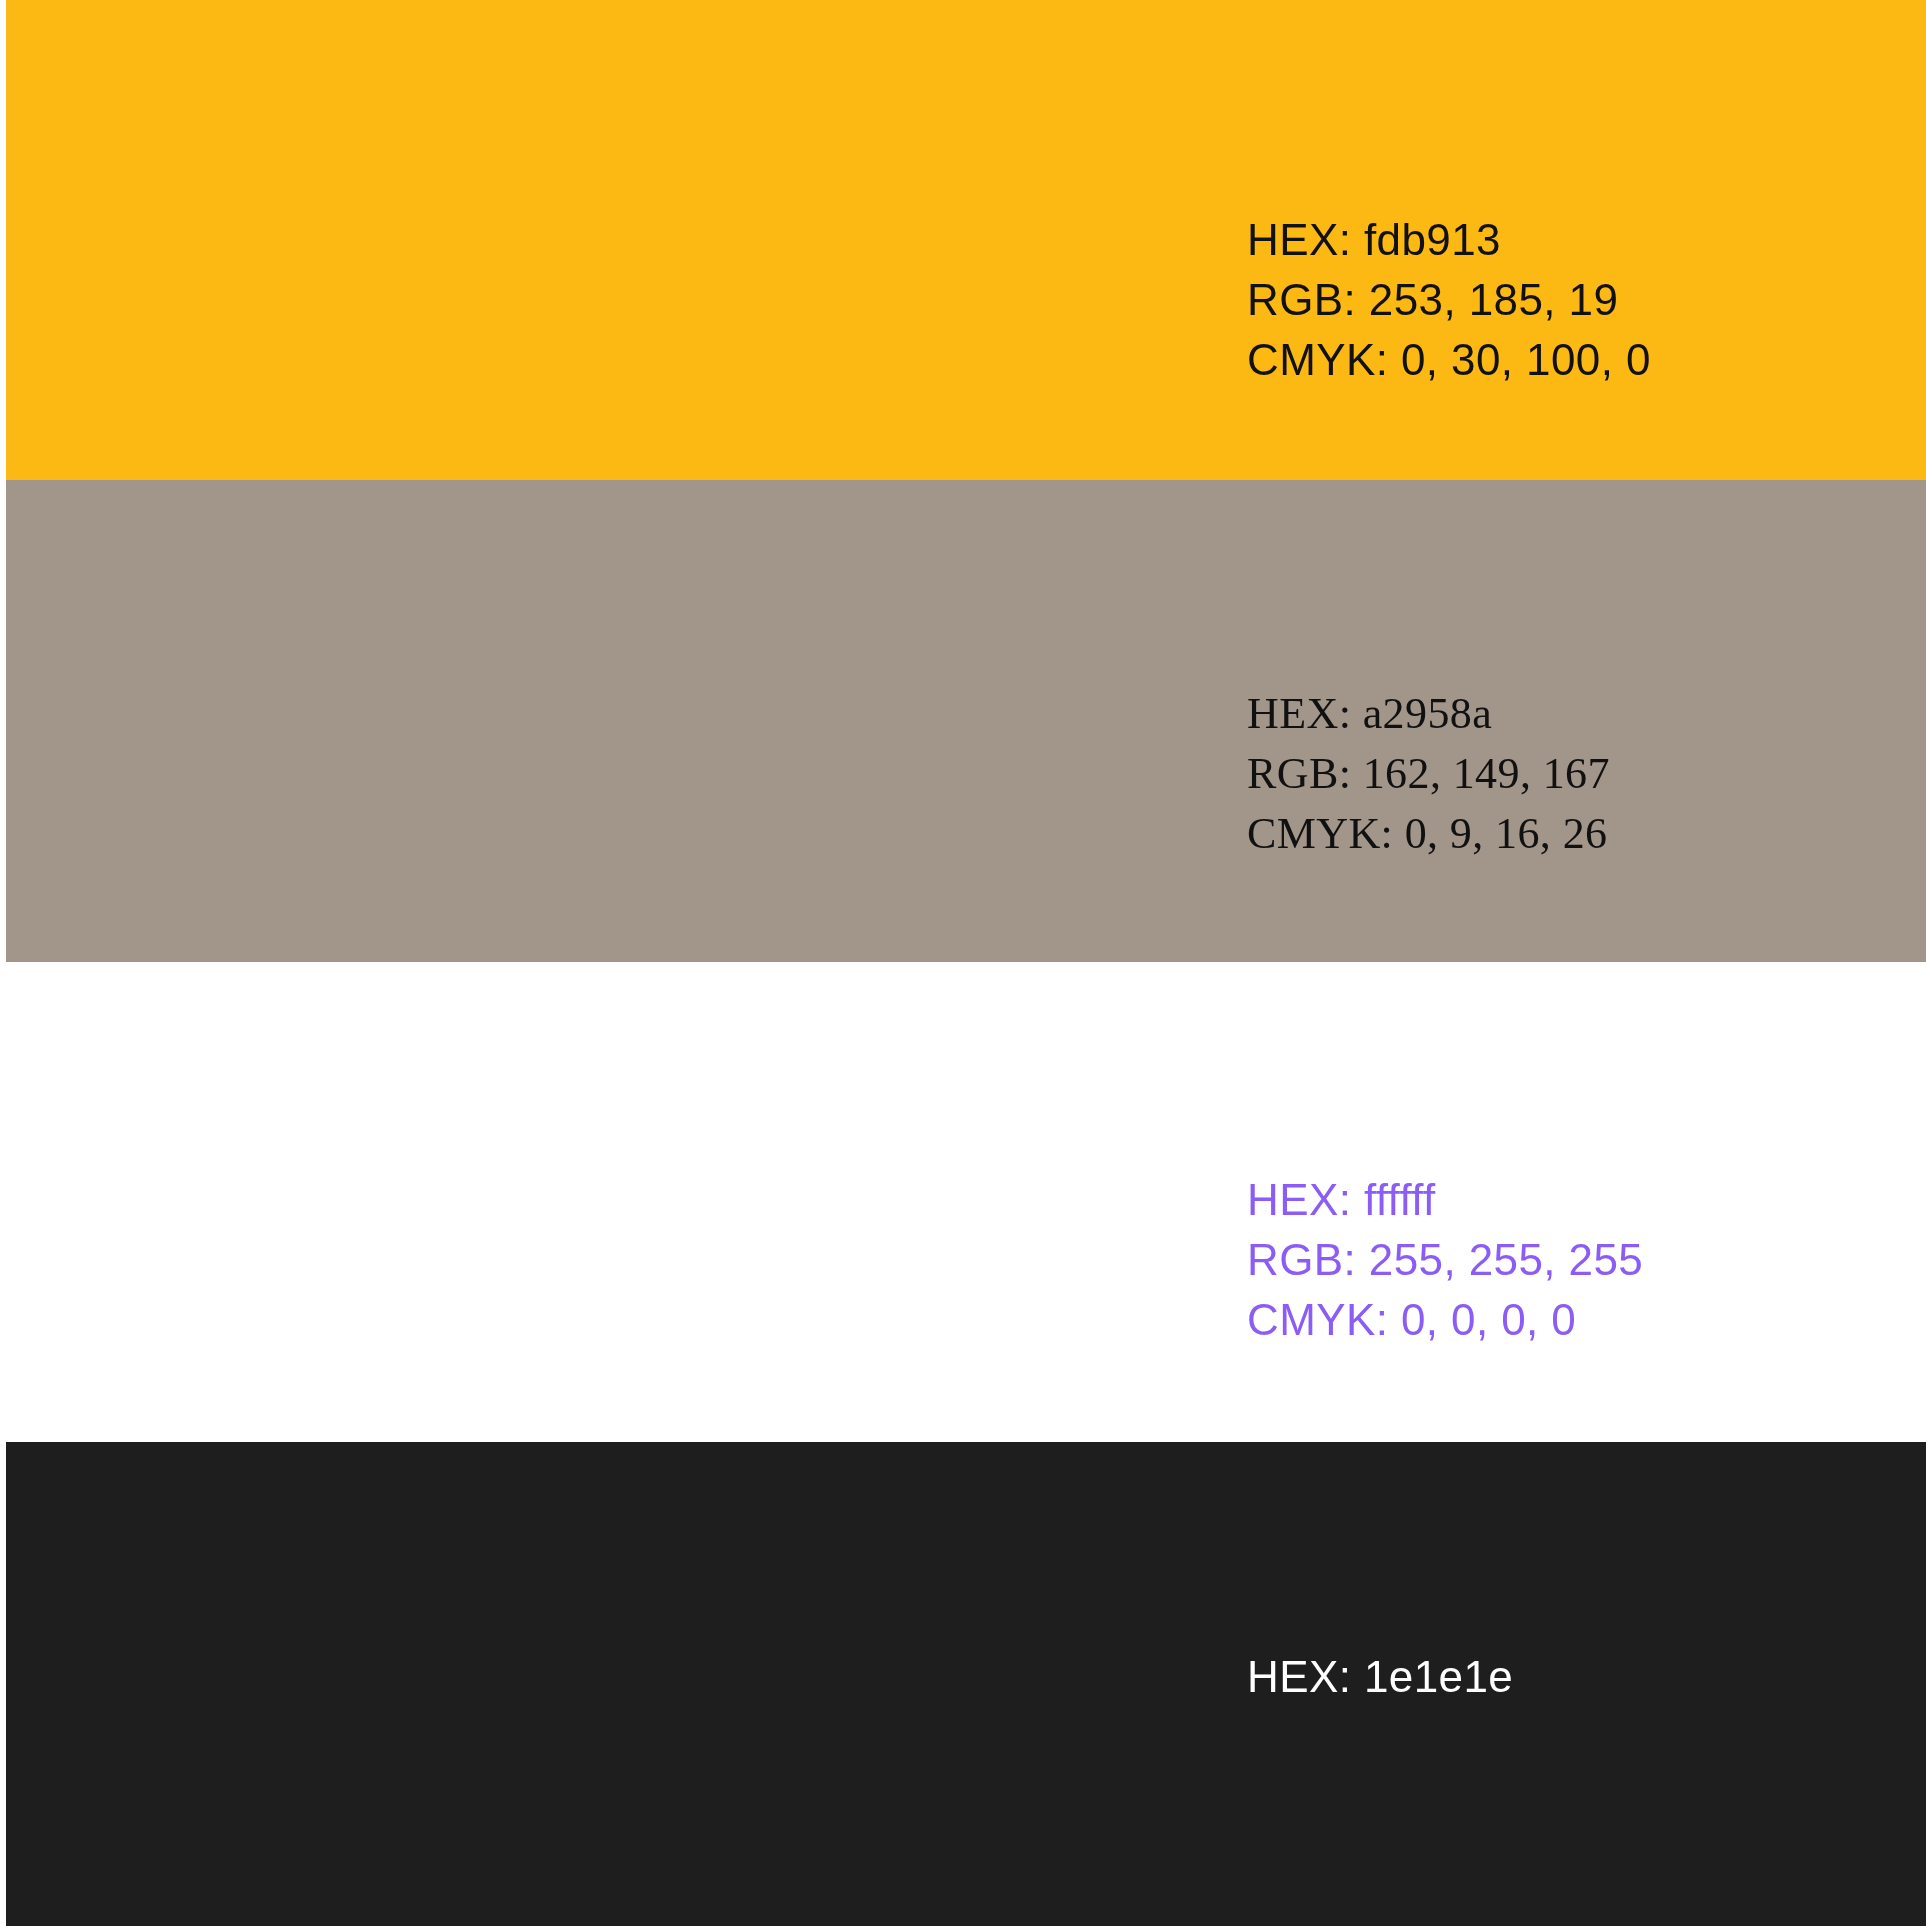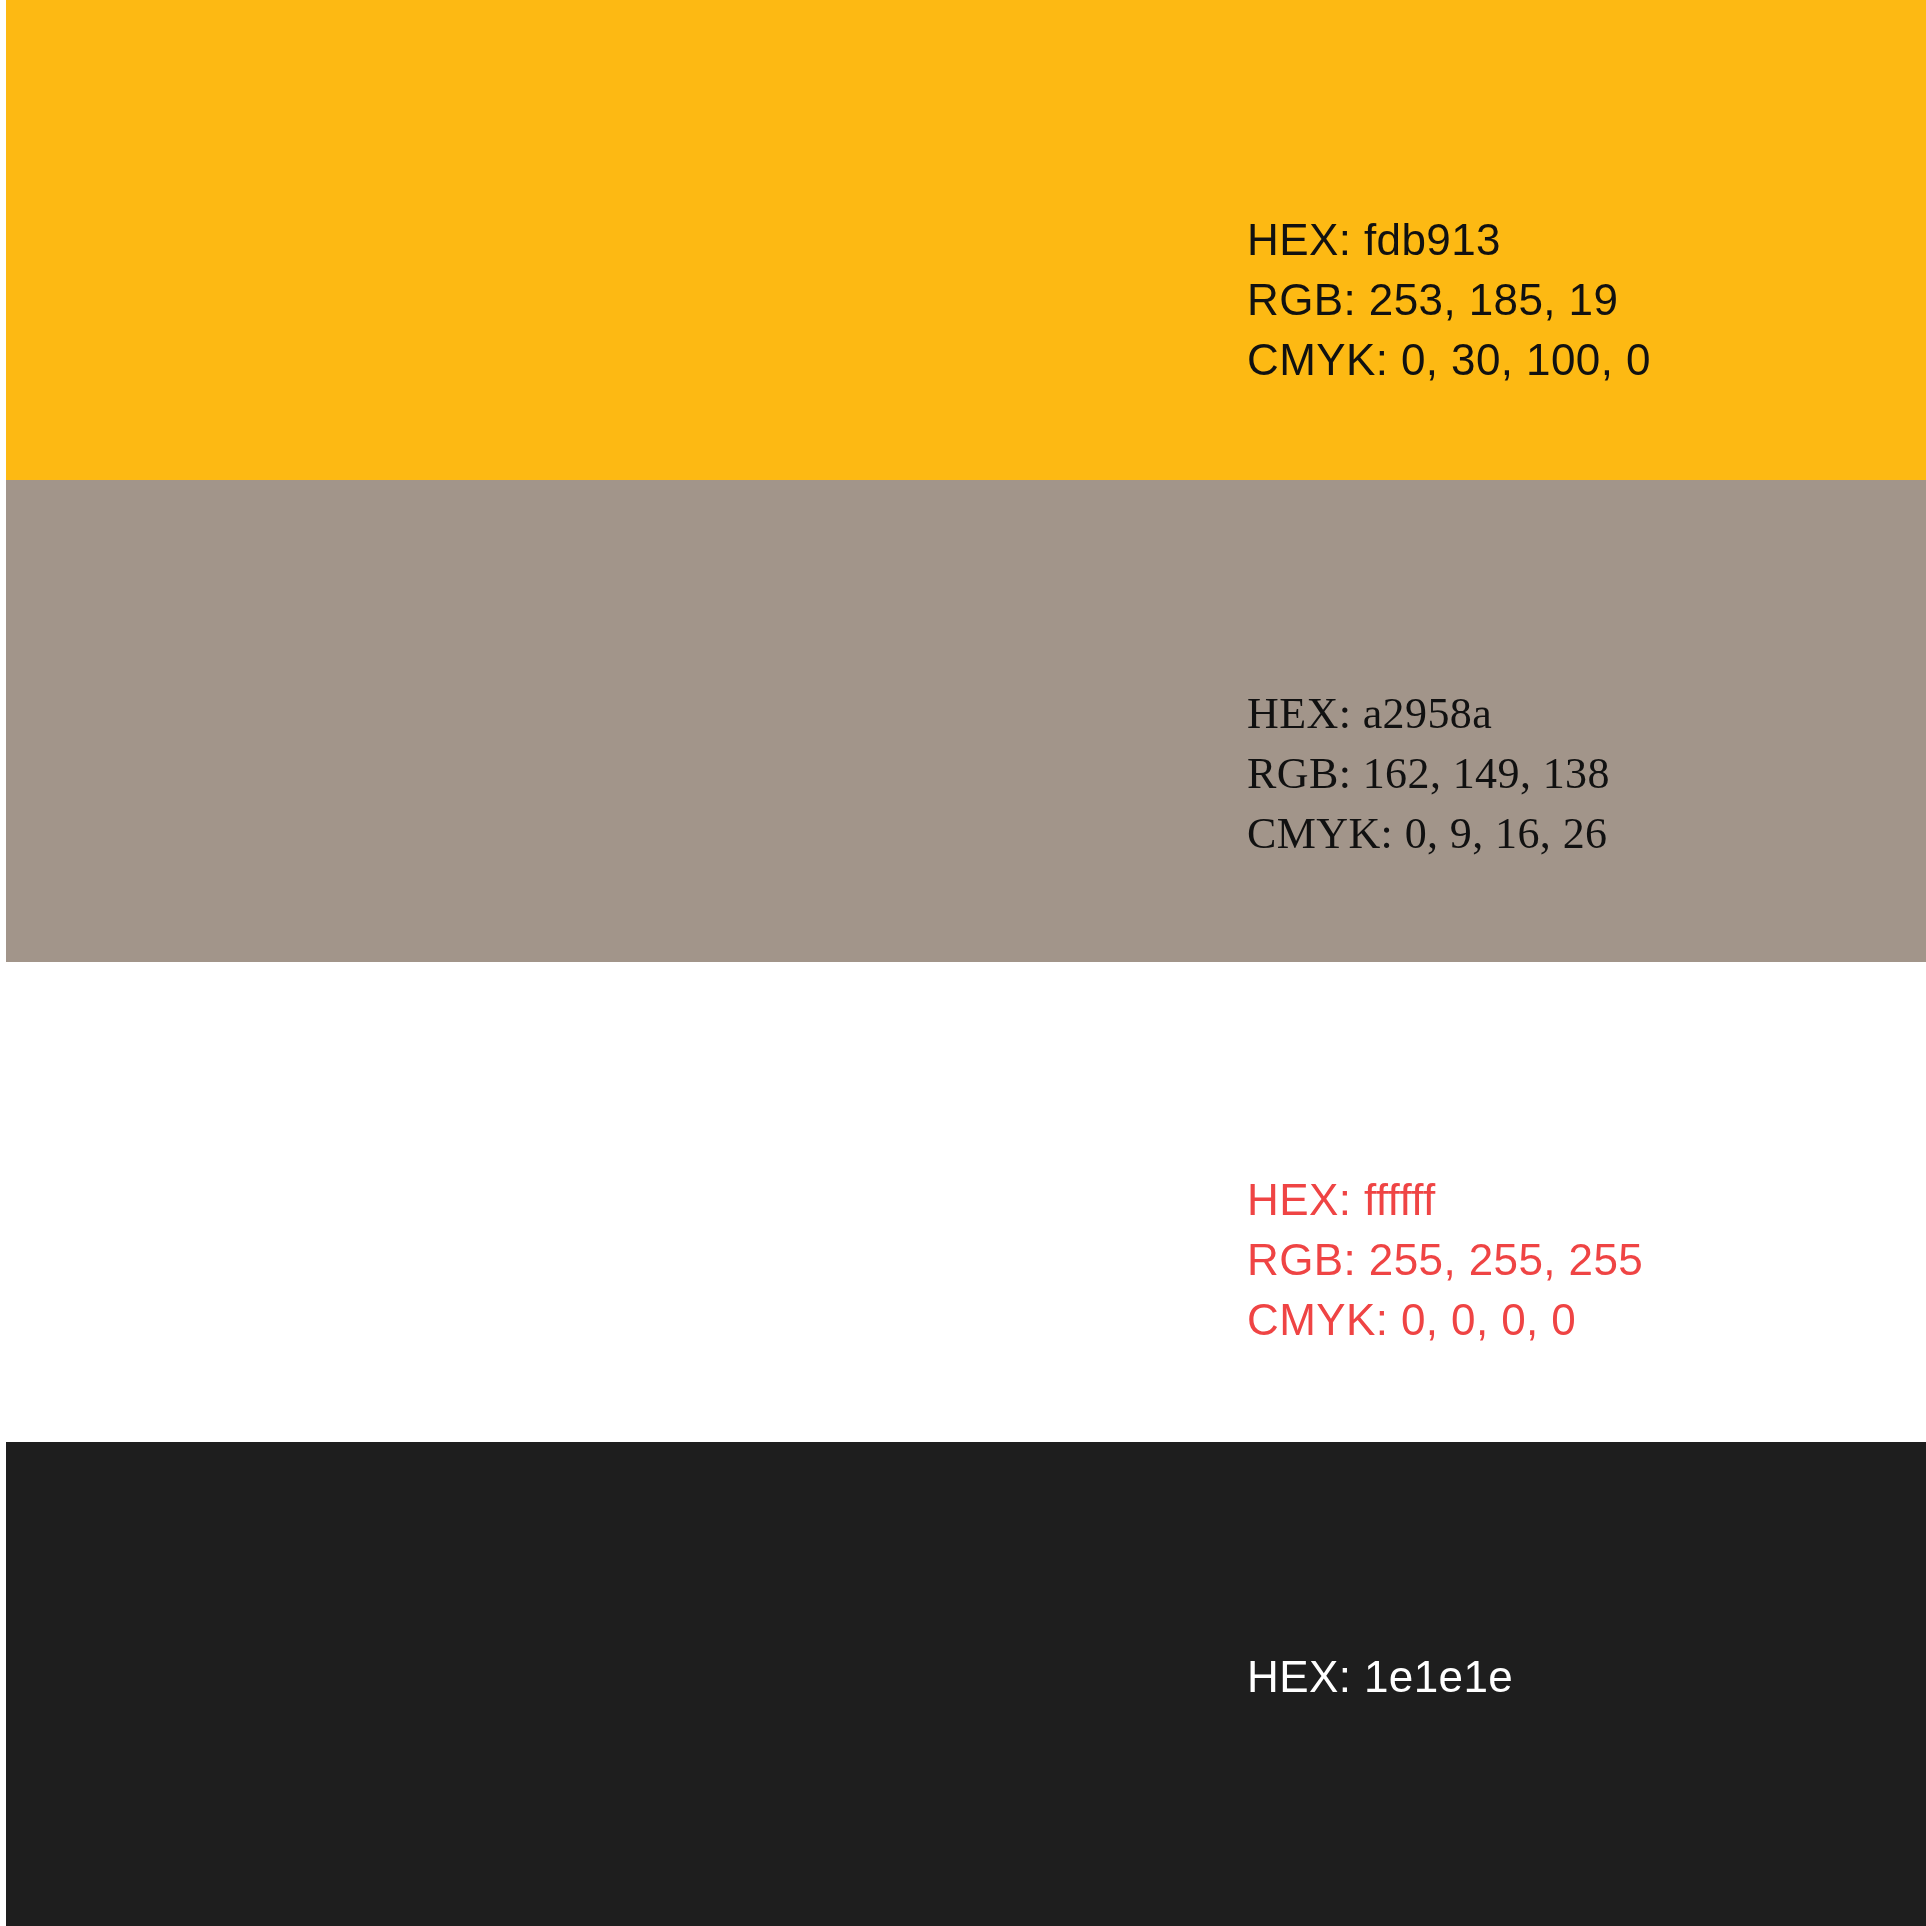--- a/index.html
+++ b/index.html
@@ -52,26 +52,26 @@
   <div class="band" id="band-0" style="background: rgb(253, 185, 19);"></div>
   <div class="swatch-info" id="info-0" style="color: rgb(17, 17, 17);">
     <span class="info-line">HEX: fdb913</span>
     <span class="info-line">RGB: 253, 185, 19</span>
     <span class="info-line">CMYK: 0, 30, 100, 0</span>
   </div>
 
   <div class="band" id="band-1" style="background: rgb(162, 149, 138);"></div>
   <div class="swatch-info" id="info-1" style="color: rgb(17, 17, 17);">
     <span class="info-line">HEX: a2958a</span>
-    <span class="info-line">RGB: 162, 149, 138</span>
+    <span class="info-line">RGB: 162, 149, 167</span>
     <span class="info-line">CMYK: 0, 9, 16, 26</span>
   </div>
 
   <div class="band" id="band-2" style="background: rgb(255, 255, 255);"></div>
-  <div class="swatch-info" id="info-2" style="color: #ef4444;">
+  <div class="swatch-info" id="info-2" style="color: #8b5cf6;">
     <span class="info-line">HEX: ffffff</span>
     <span class="info-line">RGB: 255, 255, 255</span>
     <span class="info-line">CMYK: 0, 0, 0, 0</span>
   </div>
 
   <div class="band" id="band-3" style="background: rgb(30, 30, 30);"></div>
   <div class="swatch-info" id="info-3" style="color: rgb(255, 255, 255); text-align: center;">
     <span class="info-line">HEX: 1e1e1e</span>
   </div>
 

